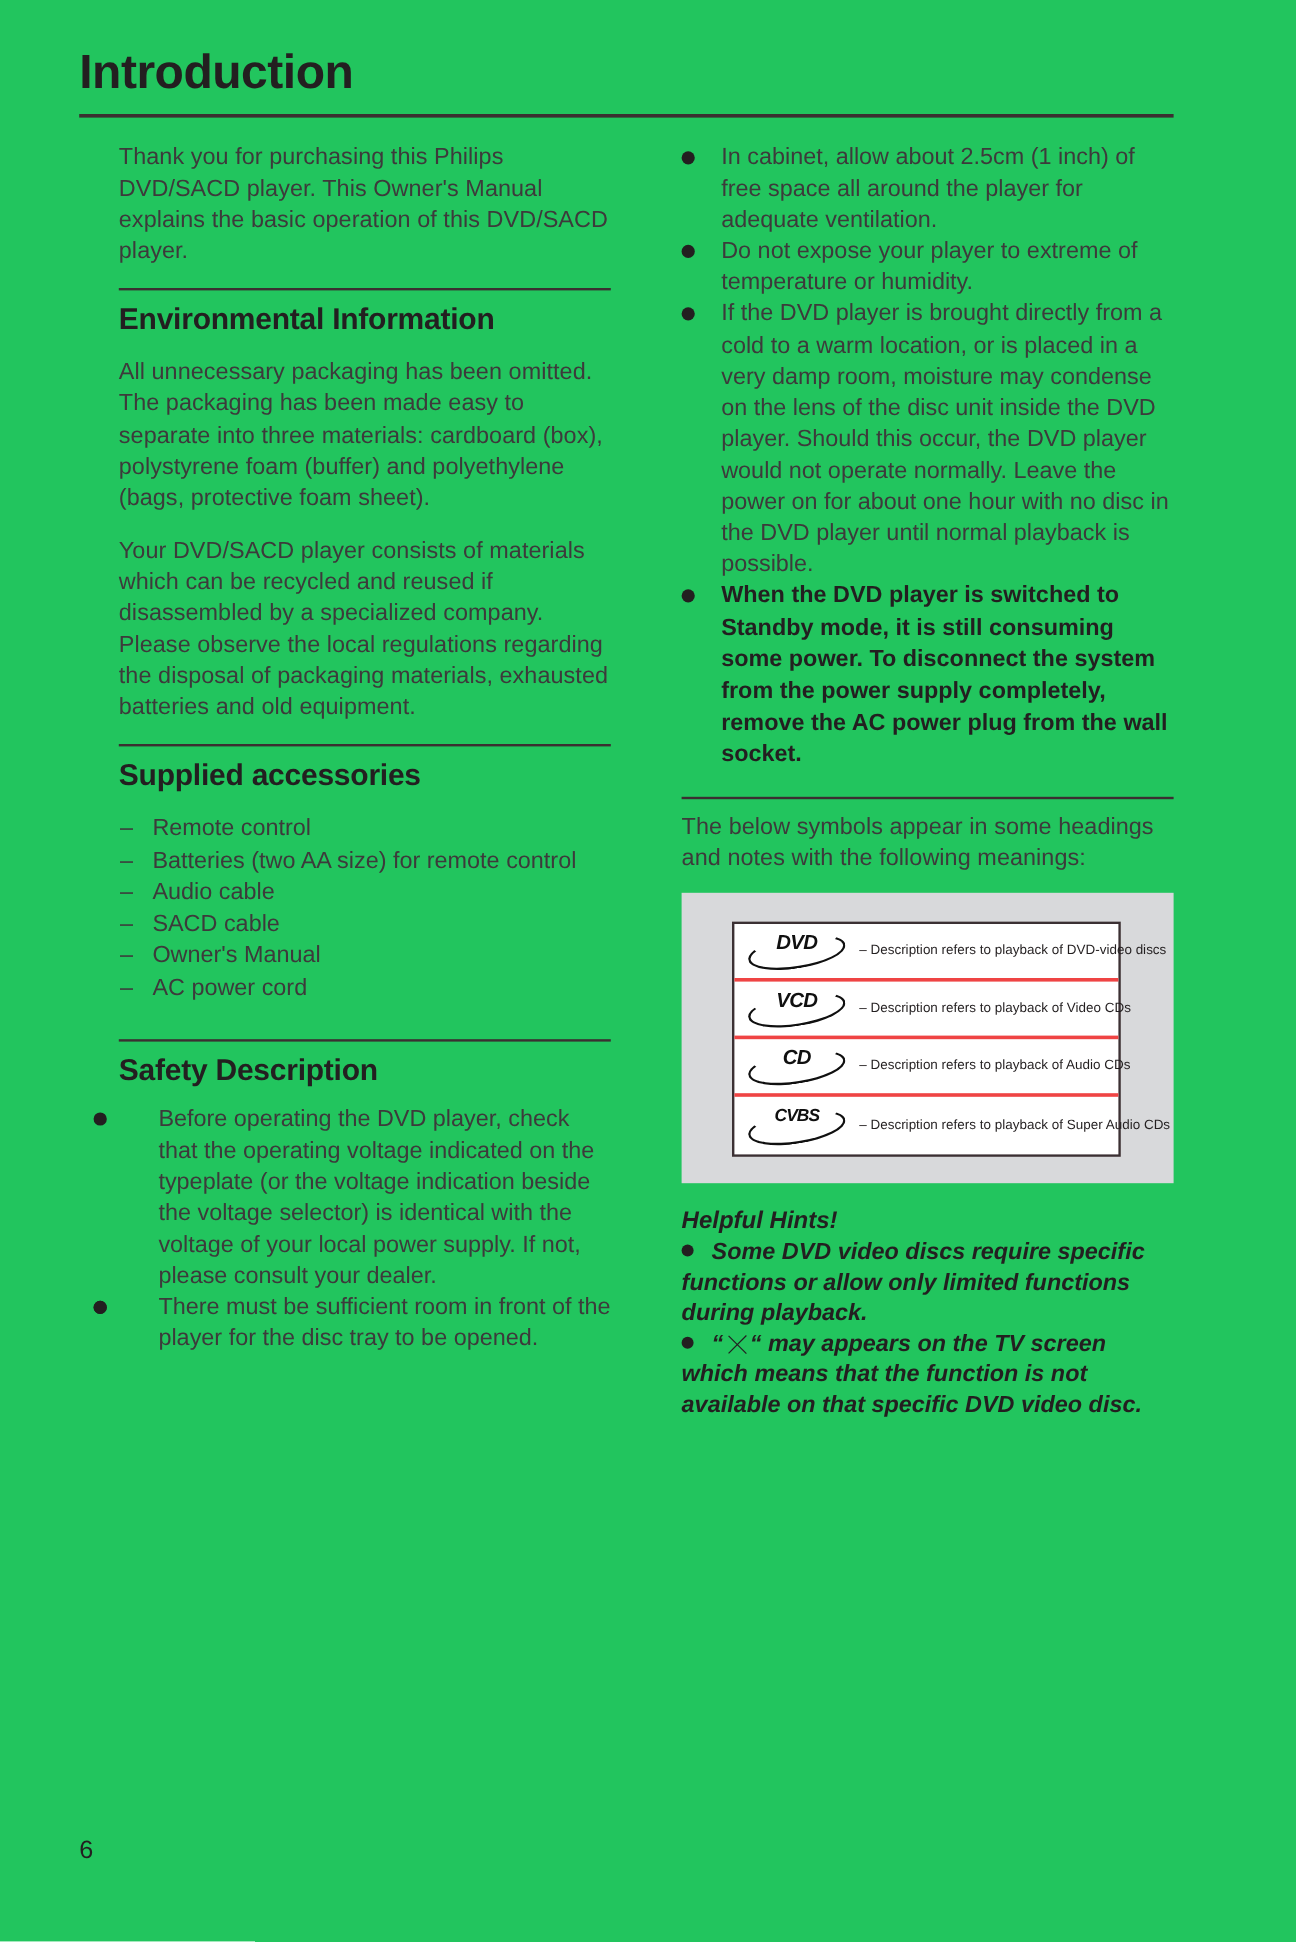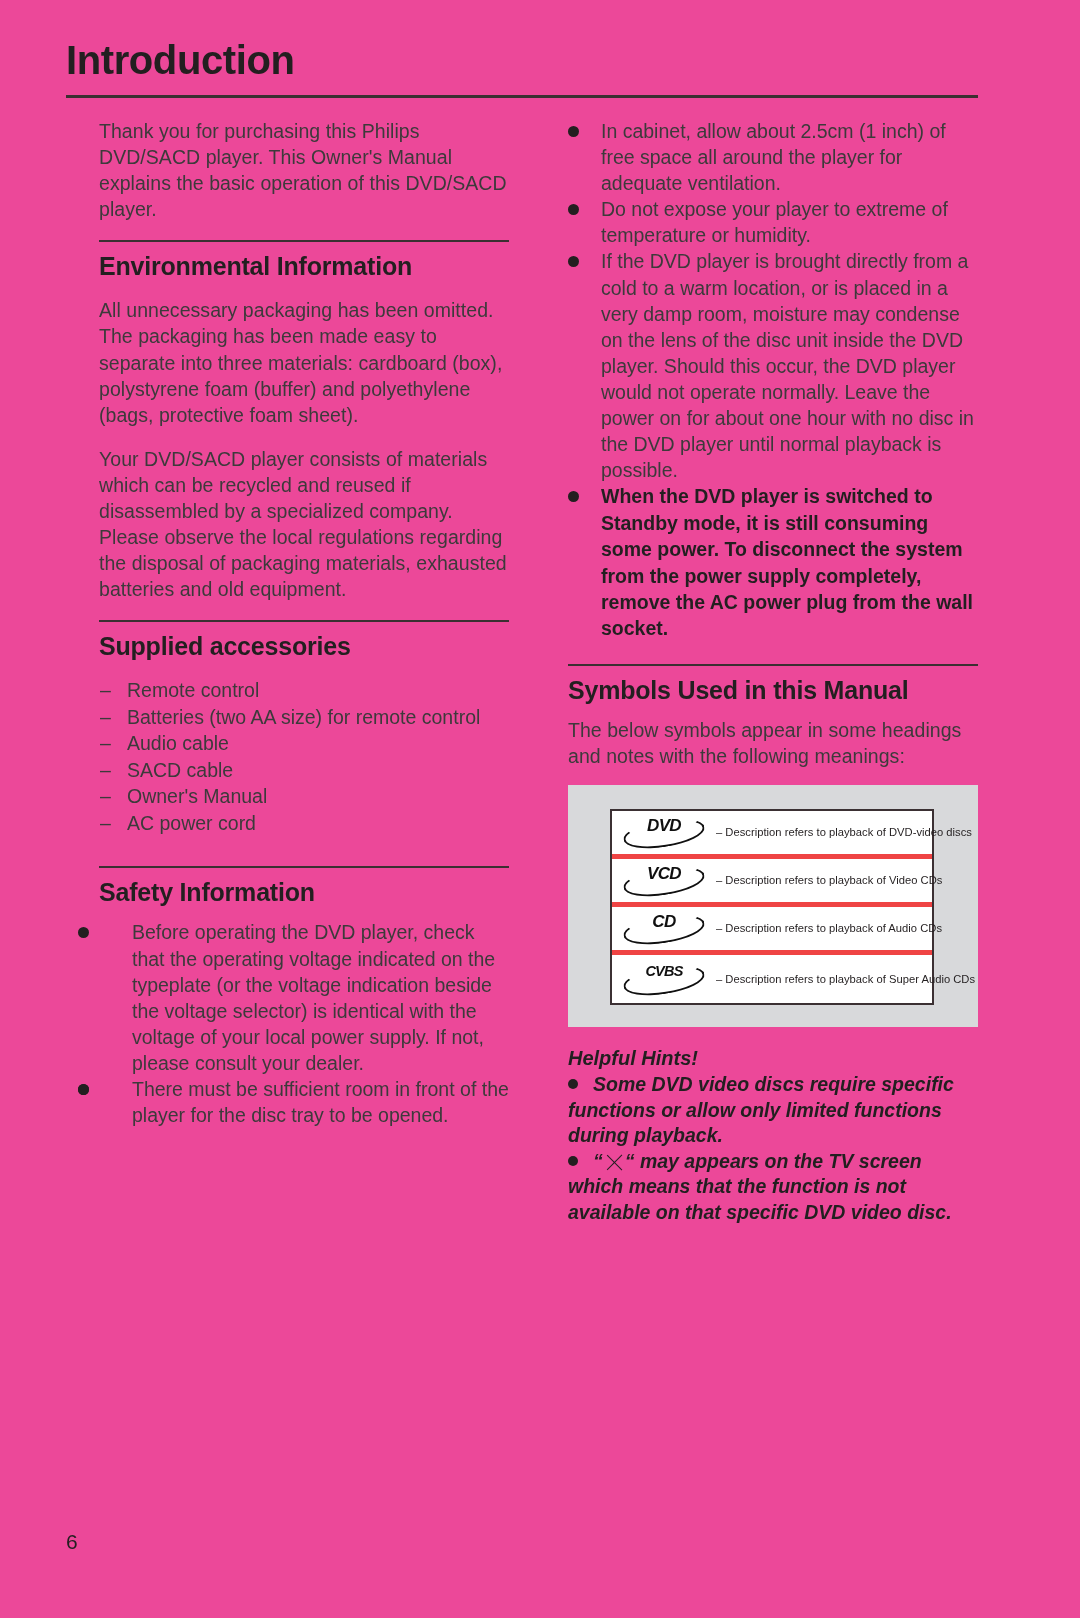--- a/index.html
+++ b/index.html
@@ -8,21 +8,21 @@
     background: #ffffff;
   }
   body {
     font-family: "Liberation Sans", sans-serif;
     color: #231f20;
   }
   .page {
     position: relative;
     width: 1080px;
     height: 1618px;
-    background: #ec4899;
+    background: #22c55e;
     overflow: hidden;
     box-sizing: border-box;
   }
 
   
   .page-title {
     position: absolute;
     left: 66px;
     top: 38px;
     font-size: 40px;
@@ -129,21 +129,21 @@
     margin: 0 auto 0 42px;
     width: 324px;
     border: 2px solid #3b3033;
     background: #ffffff;
     box-sizing: border-box;
   }
   .sym-row {
     display: flex;
     align-items: center;
     height: 48px;
-    border-bottom: 5px solid #ef4444;
+    border-bottom: 3px solid #ef4444;
     box-sizing: border-box;
   }
   .sym-row:last-child { border-bottom: none; }
   .sym-logo {
     width: 104px;
     flex: 0 0 104px;
     display: flex;
     align-items: center;
     justify-content: center;
     position: relative;
@@ -293,21 +293,21 @@
         </li>
         <li class="dash-item">
           <span class="dash">–</span>
           <span>AC power cord</span>
         </li>
       </ul>
     </div>
 
     <div class="section" style="margin-top:30px;">
       <div class="sec-rule"></div>
-      <h2 class="sec-head" style="margin-bottom:12px;">Safety Information</h2>
+      <h2 class="sec-head" style="margin-bottom:12px;">Safety Description</h2>
       <ul class="bullet-list">
         <li class="bullet-item left-offset">
           <span class="dot"></span>
           <span>Before operating the DVD player, check that the operating voltage indicated on the typeplate (or the voltage indication beside the voltage selector) is identical with the voltage of your local power supply. If not, please consult your dealer.</span>
         </li>
         <li class="bullet-item left-offset">
           <span class="dot"></span>
         </li>
         <li class="bullet-item left-offset">
           <span class="dot"></span>
@@ -334,21 +334,20 @@
         <span>If the DVD player is brought directly from a cold to a warm location, or is placed in a very damp room, moisture may condense on the lens of the disc unit inside the DVD player. Should this occur, the DVD player would not operate normally. Leave the power on for about one hour with no disc in the DVD player until normal playback is possible.</span>
       </li>
       <li class="bullet-item bold">
         <span class="dot"></span>
         <span>When the DVD player is switched to Standby mode, it is still consuming some power. To disconnect the system from the power supply completely, remove the AC power plug from the wall socket.</span>
       </li>
     </ul>
 
     <div class="section" style="margin-top:22px;">
       <div class="sec-rule"></div>
-      <h2 class="sec-head" style="margin-bottom:12px;">Symbols Used in this Manual</h2>
       <p class="body-text" style="margin-bottom:0;">The below symbols appear in some headings and notes with the following meanings:</p>
 
       <div class="symbols-wrap">
         <div class="symbols-table">
 
           <div class="sym-row">
             <div class="sym-logo">
               <span class="disc-logo">
                 <span class="ell"></span>
                 <span class="txt">DVD</span>

